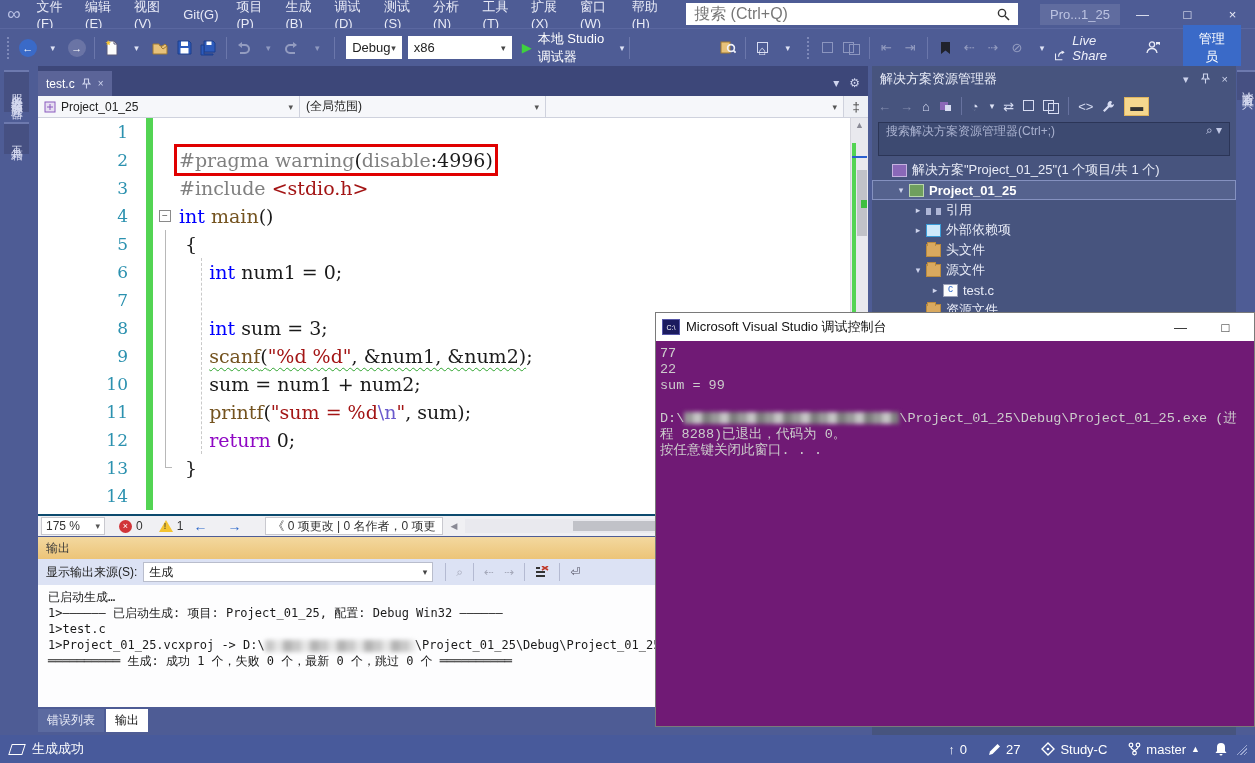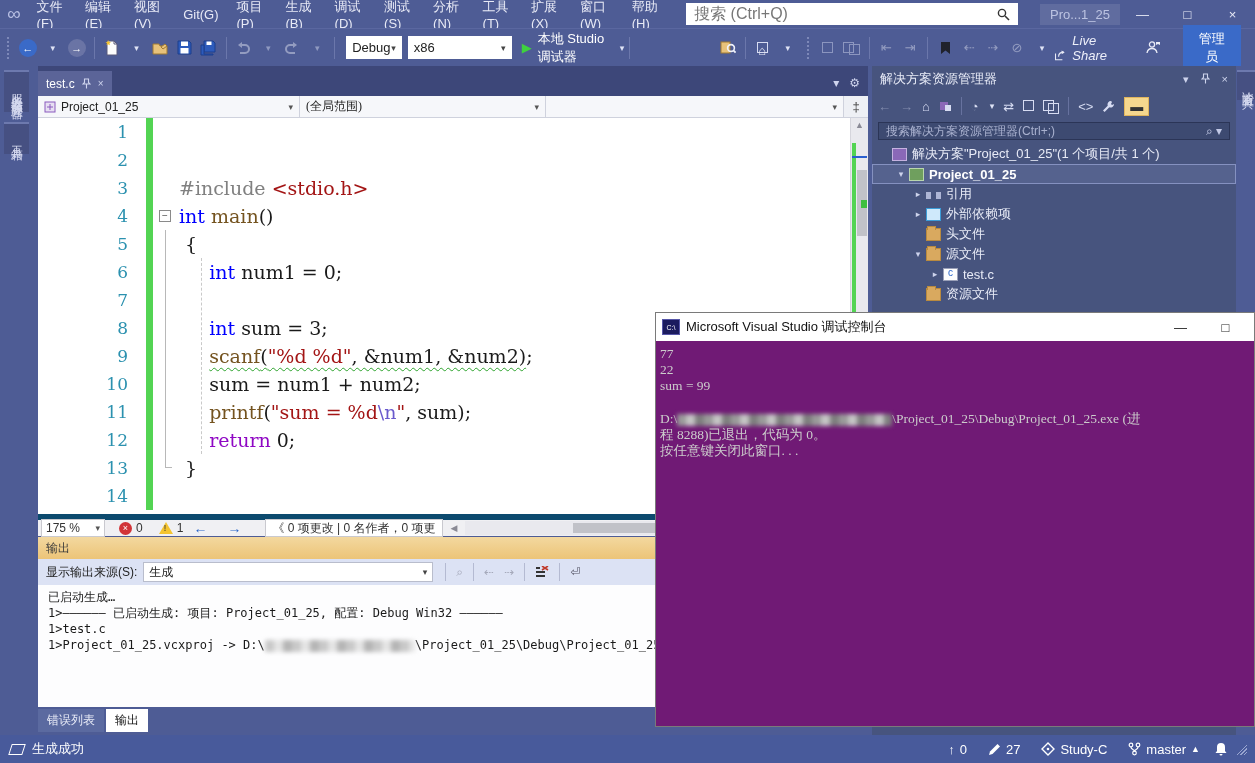--- a/index.html
+++ b/index.html
@@ -48,21 +48,21 @@
 
   
   .editor-group { position:absolute; left:38px; top:0; width:830px; height:470px; background:#fff; }
   .tabstrip { position:absolute; left:0; top:0; width:100%; height:30px; background:#3d4779; display:flex; align-items:flex-end; }
   .tab-active { height:25px; background:#5b6498; color:#fff; display:flex; align-items:center; padding:0 8px; font-size:12px; gap:7px; }
   .tab-pin, .tab-x { font-size:10px; color:#cfd4ee; }
   .ts-right { margin-left:auto; display:flex; align-items:center; color:#cfd4ee; padding:0 8px 6px 0; gap:10px; font-size:12px; }
   .navbar { position:absolute; left:0; top:30px; width:100%; height:22px; background:#eef0f5; border-bottom:1px solid #cfd2dd; display:flex; }
   .nav-combo { height:100%; border-right:1px solid #cfd2dd; background:#f6f7fa; display:flex; align-items:center; padding:0 6px; font-size:12px; color:#222; }
   .nav-combo .caret { color:#555; margin-left:auto; }
-  .nc1 { width:262px; } .nc2 { width:246px;font-family:Liberation Serif, serif; } .nc3 { flex:1; }
+  .nc1 { width:262px; } .nc2 { width:246px; } .nc3 { flex:1; }
   .split-handle { width:24px; display:flex; align-items:center; justify-content:center; color:#444; font-size:13px; background:#eef0f5; }
 
   .code-area { position:absolute; left:0; top:52px; width:100%; height:396px; background:#fff; overflow:hidden; }
   .code-line { display:flex; height:28px; line-height:28px; white-space:pre; }
   .cl-bp { width:46px; flex:0 0 46px; }
   .cl-ln { width:44px; flex:0 0 44px; text-align:right; color:#2b91af; font-family:"DejaVu Serif","Liberation Serif",serif; font-size:17px; }
   .cl-gap { width:18px; flex:0 0 18px; }
   .cl-chg { width:7px; flex:0 0 7px; background:#53d453; }
   .cl-fold { width:26px; flex:0 0 26px; position:relative; }
   .fold-start { position:absolute; left:6px; top:8px; width:12px; height:12px; border:1px solid #8a8a8a; color:#555; font-size:10px; line-height:10px; text-align:center; background:#fff; }
@@ -76,42 +76,42 @@
   .annot-box { outline:3px solid #e00000; outline-offset:2px; }
   .indent-guide { position:absolute; left:163px; top:140px; height:196px; border-left:1px dashed #c9c9c9; }
 
   .vscroll { position:absolute; right:0; top:52px; width:18px; height:396px; background:#e9e9ee; border-left:1px solid #d5d5dc; }
   .vs-up { position:absolute; top:2px; left:0; width:100%; text-align:center; color:#8a8a95; font-size:9px; }
   .vs-blueline { position:absolute; top:38px; left:1px; width:15px; height:2px; background:#2a5fd0; }
   .vs-green-strip { position:absolute; top:25px; left:1px; width:4px; bottom:0; background:#53d453; }
   .vs-thumb { position:absolute; top:52px; left:6px; width:10px; height:66px; background:#c1c2c8; }
   .vs-mark { position:absolute; top:82px; right:1px; width:6px; height:8px; background:#3fbf3f; }
 
-  .editor-status { position:absolute; left:0; top:448px; width:100%; height:22px; background:#f0f0f3; border-top:6px solid #0c4a6e; display:flex; align-items:center; font-size:12px; color:#333; }
+  .editor-status { position:absolute; left:0; top:448px; width:100%; height:22px; background:#f0f0f3; border-top:2px solid #0c4a6e; display:flex; align-items:center; font-size:12px; color:#333; }
   .zoom-combo { width:64px; height:18px; background:#fff; border:1px solid #c9c9cf; margin-left:3px; display:flex; align-items:center; padding:0 4px; }
   .zoom-combo .caret { margin-left:auto; color:#555; }
   .err-ic { width:13px; height:13px; border-radius:50%; background:#d13438; color:#fff; font-size:9px; line-height:13px; text-align:center; margin:0 4px 0 14px; }
   .warn-ic { width:0; height:0; border-left:7px solid transparent; border-right:7px solid transparent; border-bottom:12px solid #f4c430; position:relative; margin:0 4px 0 16px; }
   .warn-ic::after { content:"!"; position:absolute; left:-2px; top:1px; font-size:9px; color:#333; }
   .nav-arrow { color:#2a66c9; font-size:14px; margin:0 10px; }
   .codelens-box { background:#fff; border:1px solid #c9c9cf; height:18px; display:flex; align-items:center; padding:0 6px; margin-left:14px; color:#333; }
   .hscroll { flex:1; height:14px; margin:0 4px 0 8px; background:#e9e9ee; position:relative; }
   .hs-thumb { position:absolute; left:108px; top:2px; width:120px; height:10px; background:#c1c2c8; }
   .hs-l,.hs-r { color:#8a8a95; font-size:9px; }
 
   
   .se-panel { position:absolute; left:872px; top:0; width:364px; height:669px; background:#47547e; color:#e8ebf7; }
   .se-header { height:26px; display:flex; align-items:center; padding:0 8px; font-size:13px; }
   .se-hicons { margin-left:auto; display:flex; gap:12px; color:#cdd3ec; font-size:11px; }
   .se-toolbar { height:28px; display:flex; align-items:center; padding:0 6px; gap:9px; color:#d7dcf2; font-size:13px; }
   .se-tb-sep { width:1px; height:18px; background:#67729f; }
   .i-sq { width:11px; height:11px; border:1px solid #d7dcf2; display:inline-block; }
   .se-tb .dis { opacity:.4; }
   .se-toggle-on { background:#f5d78e; border:1px solid #e0b55e; color:#333; padding:1px 5px; }
-  .se-search { margin:2px 6px; height:18px; background:#3d4a71; border:1px solid #2b3557; display:flex; align-items:center; padding:0 7px; color:#a9b1cf; font-size:12px; }
+  .se-search { margin:2px 6px; height:34px; background:#3d4a71; border:1px solid #2b3557; display:flex; align-items:flex-start; padding:0 7px; color:#a9b1cf; font-size:12px; }
   .se-search .mag { margin-left:auto; color:#c2c9e6; }
   .se-tree { margin-top:4px; font-size:13px; }
   .tree-row { height:20px; display:flex; align-items:center; white-space:nowrap; }
   .tree-row.selected { background:#55628e; outline:1px solid #8591c0; outline-offset:-1px; }
   .tree-row.bold { font-weight:bold; color:#fff; }
   .tr-exp { width:12px; font-size:9px; color:#cdd3ec; text-align:center; flex:0 0 12px; }
   .tr-ic { width:15px; height:13px; margin:0 5px 0 2px; flex:0 0 15px; position:relative; }
   .ic-solution { background:#8a68b8; border:1px solid #c5b2e0; }
   .ic-cpp-project { background:#6f9f5e; border:1px solid #b9d6ad; }
   .ic-references { background:linear-gradient(90deg,#aeb6d6 0 5px,transparent 5px 10px,#aeb6d6 10px); height:7px; margin-top:3px; }
@@ -134,21 +134,21 @@
   .op-tabs { height:24px; display:flex; align-items:flex-start; padding-top:2px; gap:2px; }
   .op-tab { padding:3px 9px; font-size:12px; color:#e8ebf7; background:#5b6aa0; }
   .op-tab.active { background:#fff; color:#111; }
 
   
   .console-win { position:absolute; left:655px; top:312px; width:600px; height:415px; background:#701a75; border:1px solid #7a7a7a; z-index:40; }
   .cw-titlebar { height:28px; background:#fff; display:flex; align-items:center; padding:0 6px; color:#111; font-size:13px; }
   .cw-icon { width:18px; height:16px; background:#1b1b5e; border:1px solid #5656a8; color:#fff; font-size:7px; line-height:15px; text-align:center; margin-right:6px; }
   .cw-btns { margin-left:auto; display:flex; }
   .cw-btn { width:45px; text-align:center; color:#222; font-size:13px; }
-  .cw-body { padding:5px 4px 0 4px; font-family:Liberation Serif, serif; font-size:13.5px; line-height:16.2px; color:#cccccc; white-space:pre; overflow:hidden; }
+  .cw-body { padding:5px 4px 0 4px; font-family:Liberation Mono, monospace; font-size:13.5px; line-height:16.2px; color:#cccccc; white-space:pre; overflow:hidden; }
   .redact { display:inline-block; height:12px; vertical-align:middle; border-radius:1px; background:repeating-linear-gradient(90deg,#9a9a9a 0 9px,#c4c4c4 9px 18px,#7f7f7f 18px 27px); filter:blur(2px); }
   .redact.rc-console { width:215px; }
   .redact.rc-output { width:150px; background:repeating-linear-gradient(90deg,#c9c9c9 0 9px,#e4e4e4 9px 18px,#b5b5b5 18px 27px); }
 
   
   .statusbar { position:absolute; left:0; top:735px; width:1255px; height:28px; background:#485a9b; color:#fff; display:flex; align-items:center; font-size:13px; z-index:60; }
   .sb-ic { width:14px; height:11px; border:1px solid #fff; transform:skewX(-18deg); margin:0 8px 0 10px; }
   .sb-right { margin-left:auto; display:flex; align-items:center; gap:7px; padding-right:8px; }
   .sb-item { display:flex; align-items:center; gap:5px; padding:0 7px; }
   .sb-grip { width:12px; height:12px; background:linear-gradient(135deg,transparent 55%,#9aa6d0 55% 60%,transparent 60% 70%,#9aa6d0 70% 75%,transparent 75% 85%,#9aa6d0 85% 90%,transparent 90%); }
@@ -348,21 +348,21 @@
         <div class="nav-combo nc3">
           <span></span>
             <span class="caret">▾</span>
         </div>
         <div class="split-handle">‡</div>
       </div>
 
       <div class="code-area">
         <div>
             <div class="code-line"><span class="cl-bp"></span><span class="cl-ln">1</span><span class="cl-gap"></span><span class="cl-chg"></span><span class="cl-fold"></span><span class="cl-txt"></span></div>
-            <div class="code-line"><span class="cl-bp"></span><span class="cl-ln">2</span><span class="cl-gap"></span><span class="cl-chg"></span><span class="cl-fold"></span></div>
+            <div class="code-line"><span class="cl-bp"></span><span class="cl-ln">2</span><span class="cl-gap"></span><span class="cl-chg"></span><span class="cl-fold"></span><span class="cl-txt"><span class="annot-box"><span class="tok pp">#pragma warning</span><span class="tok pl">(</span><span class="tok pp">disable</span><span class="tok pl">:4996)</span></span></span></div>
             <div class="code-line"><span class="cl-bp"></span><span class="cl-ln">3</span><span class="cl-gap"></span><span class="cl-chg"></span><span class="cl-fold"></span><span class="cl-txt"><span class="tok pp">#include </span><span class="tok str">&lt;stdio.h&gt;</span></span></div>
             <div class="code-line"><span class="cl-bp"></span><span class="cl-ln">4</span><span class="cl-gap"></span><span class="cl-chg"></span><span class="cl-fold"><span class="fold-start">−</span></span><span class="cl-txt"><span class="tok kw">int</span><span class="tok pl"> </span><span class="tok fn">main</span><span class="tok pl">()</span></span></div>
             <div class="code-line"><span class="cl-bp"></span><span class="cl-ln">5</span><span class="cl-gap"></span><span class="cl-chg"></span><span class="cl-fold"><span class="fold-mid"></span></span><span class="cl-txt"><span class="tok pl"> {</span></span></div>
             <div class="code-line"><span class="cl-bp"></span><span class="cl-ln">6</span><span class="cl-gap"></span><span class="cl-chg"></span><span class="cl-fold"><span class="fold-mid"></span></span><span class="cl-txt"><span class="tok pl">     </span><span class="tok kw">int</span><span class="tok pl"> num1 = 0;</span></span></div>
             <div class="code-line"><span class="cl-bp"></span><span class="cl-ln">7</span><span class="cl-gap"></span><span class="cl-chg"></span><span class="cl-fold"><span class="fold-mid"></span></span></div>
             <div class="code-line"><span class="cl-bp"></span><span class="cl-ln">8</span><span class="cl-gap"></span><span class="cl-chg"></span><span class="cl-fold"><span class="fold-mid"></span></span><span class="cl-txt"><span class="tok pl">     </span><span class="tok kw">int</span><span class="tok pl"> sum = 3;</span></span></div>
             <div class="code-line"><span class="cl-bp"></span><span class="cl-ln">9</span><span class="cl-gap"></span><span class="cl-chg"></span><span class="cl-fold"><span class="fold-mid"></span></span><span class="cl-txt"><span class="tok pl">     </span><span class="tok fn w">scanf</span><span class="tok pl w">(</span><span class="tok str w">"%d %d"</span><span class="tok pl w">, &amp;num1, &amp;num2)</span><span class="tok pl">;</span></span></div>
             <div class="code-line"><span class="cl-bp"></span><span class="cl-ln">10</span><span class="cl-gap"></span><span class="cl-chg"></span><span class="cl-fold"><span class="fold-mid"></span></span><span class="cl-txt"><span class="tok pl">     sum = num1 + num2;</span></span></div>
             <div class="code-line"><span class="cl-bp"></span><span class="cl-ln">11</span><span class="cl-gap"></span><span class="cl-chg"></span><span class="cl-fold"><span class="fold-mid"></span></span><span class="cl-txt"><span class="tok pl">     </span><span class="tok fn">printf</span><span class="tok pl">(</span><span class="tok str">"sum = %d</span><span class="tok esc">\n</span><span class="tok str">"</span><span class="tok pl">, sum);</span></span></div>
             <div class="code-line"><span class="cl-bp"></span><span class="cl-ln">12</span><span class="cl-gap"></span><span class="cl-chg"></span><span class="cl-fold"><span class="fold-mid"></span></span><span class="cl-txt"><span class="tok pl">     </span><span class="tok ctl">return</span><span class="tok pl"> 0;</span></span></div>
@@ -504,21 +504,21 @@
           <span class="dis">⇢</span>
           <span class="op-sep"></span>
           <svg class="ic" width="14" height="12" viewBox="0 0 14 12">
               <path d="M1 2h4M1 6h9M1 10h9" stroke="#333" stroke-width="2"></path>
               <path d="M7 0l6 4M13 0L7 4" stroke="#c0392b" stroke-width="1.6"></path>
             </svg>
           <span class="op-sep"></span>
           <span>⏎</span>
         </div>
       </div>
-      <div class="op-content"><div>已启动生成…</div><div>1&gt;—————— 已启动生成: 项目: Project_01_25, 配置: Debug Win32 ——————</div><div>1&gt;test.c</div><div><span>1&gt;Project_01_25.vcxproj -&gt; D:\</span><span class="redact rc-output"></span><span>\Project_01_25\Debug\Project_01_25.exe</span></div></div>
+      <div class="op-content"><div>已启动生成…</div><div>1&gt;—————— 已启动生成: 项目: Project_01_25, 配置: Debug Win32 ——————</div><div>1&gt;test.c</div><div><span>1&gt;Project_01_25.vcxproj -&gt; D:\</span><span class="redact rc-output"></span><span>\Project_01_25\Debug\Project_01_25.exe</span></div><div>══════════ 生成: 成功 1 个，失败 0 个，最新 0 个，跳过 0 个 ══════════</div></div>
       <div class="op-tabs">
           <span class="op-tab">错误列表</span>
           <span class="op-tab active">输出</span>
         </div>
     </div>
   </div>
 
   <div class="console-win">
     <div class="cw-titlebar">
       <span class="cw-icon">C:\</span>

